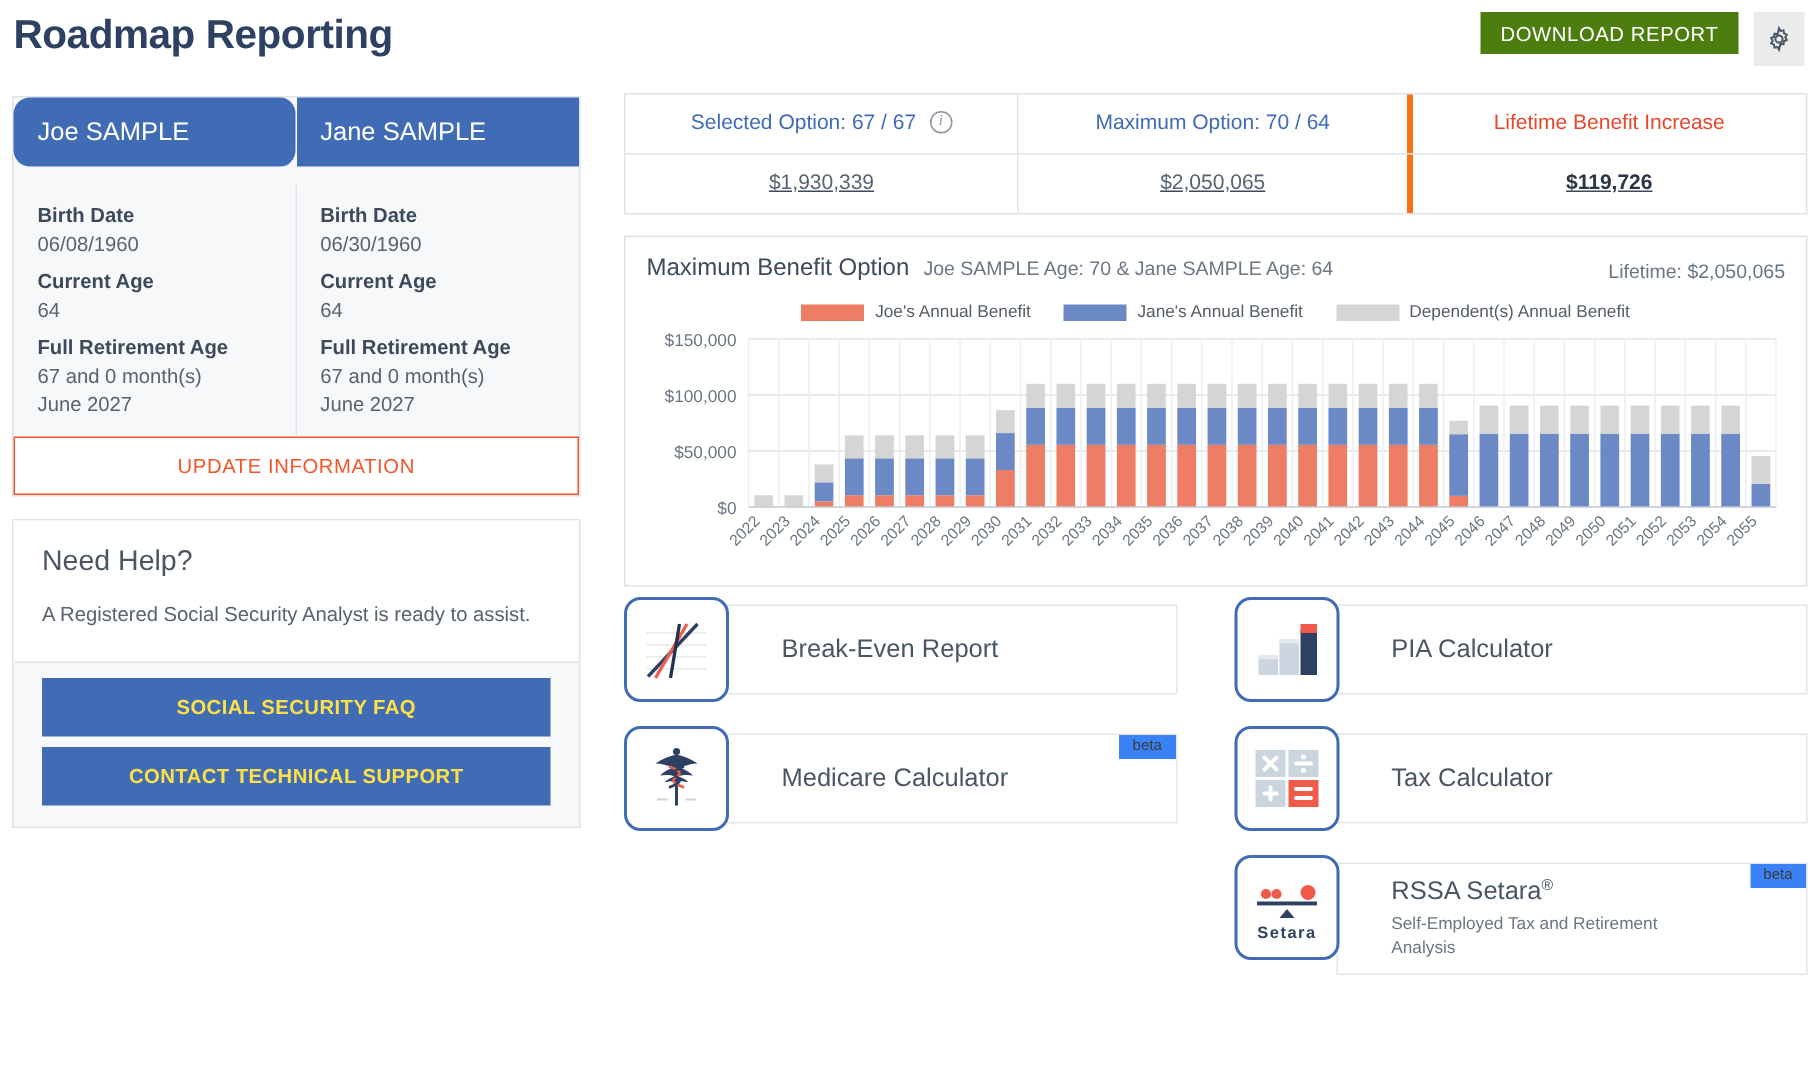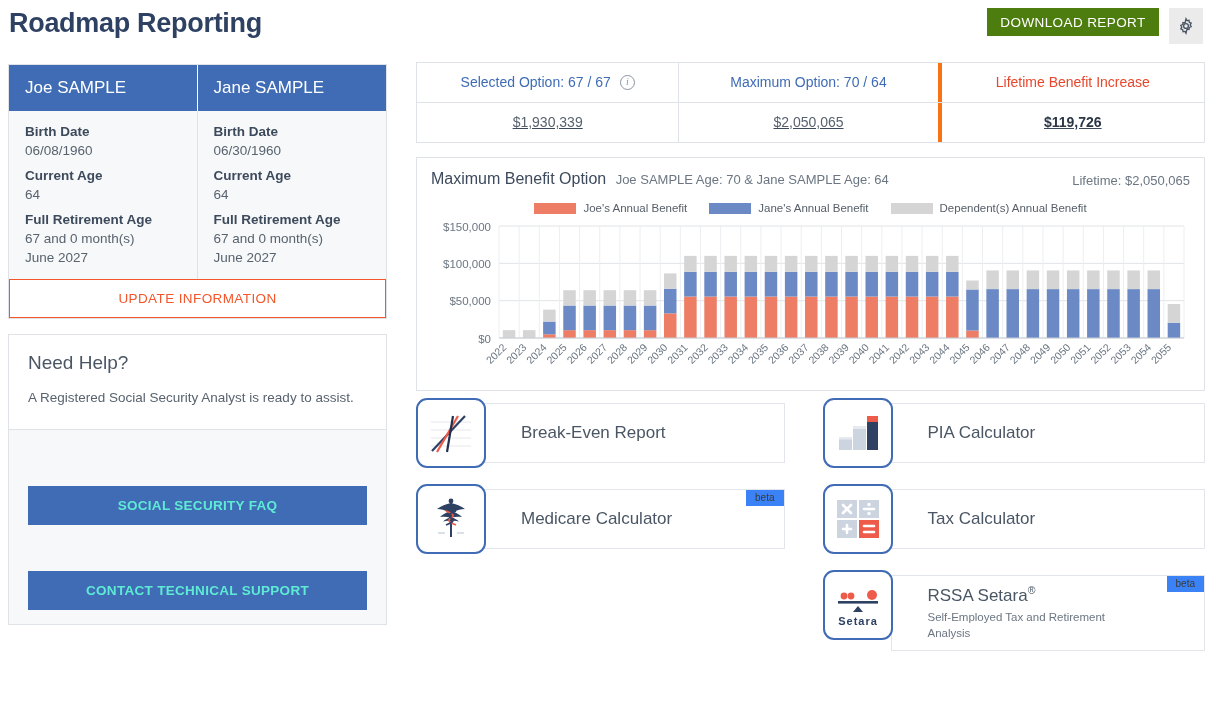--- a/index.html
+++ b/index.html
@@ -37,22 +37,22 @@
 
   
   .left-col { position: absolute; left: 8px; top: 64px; width: 379px; }
 
   .people-card { border: 1px solid #dfe3e8; background: #f7f8f9; }
   .people-head { display: flex; }
   .person-head {
     flex: 1 1 50%; background: #3f6cb5; color: #ffffff;
     font-size: 17px; padding: 13px 0 13px 16px; min-width: 0;
   }
-  .person-head.first { border-right: 1px solid #ffffff; }
-  .people-body { display: flex; }
+  .person-head.first { border-right: 1px solid #ffffff; border-radius: 11px; }
+  .people-body { display: flex; margin-top: 12px; }
   .person-body {
     flex: 1 1 50%; padding: 13px 16px 14px 16px; min-width: 0;
   }
   .person-body.first { border-right: 1px solid #dfe3e8; }
   .fld-label { font-size: 13.5px; font-weight: bold; color: #3d4a5c; margin-top: 10px; }
   .fld-label.first { margin-top: 0; }
   .fld-value { font-size: 13.5px; color: #58636f; margin-top: 4px; }
   .update-btn {
     display: block; width: 100%;
     background: #ffffff; border: 1px solid #f4562b; border-top: 1px solid #f4562b;
@@ -62,25 +62,24 @@
   }
 
   .help-card {
     margin-top: 15px; border: 1px solid #dfe3e8; background: #f7f8f9;
   }
   .help-inner { background: #ffffff; padding: 17px 19px 20px 19px; border-bottom: 1px solid #dfe3e8; }
   .help-title { font-size: 19px; color: #4a5664; font-weight: normal; }
   .help-text { font-size: 13.5px; color: #58636f; margin-top: 14px; line-height: 1.55; }
   .help-btns { padding: 10px 19px 14px 19px; }
   .blue-btn {
-    display: block; width: 100%; background: #3f6cb5; color: #5eead4;
+    display: block; width: 100%; background: #3f6cb5; color: #fde047;
     border: none; font-size: 13.5px; font-weight: bold; letter-spacing: 0.3px;
     padding: 12px 8px; cursor: pointer; margin-bottom: 7px;
     font-family: "Liberation Sans", sans-serif;
-    margin-top: 46px;
   }
   .blue-btn:last-child { margin-bottom: 0; }
 
   
   .right-col { position: absolute; left: 416px; top: 62px; width: 789px; }
 
   
   .summary {
     border: 1px solid #dfe3e8; background: #ffffff;
     display: flex; flex-wrap: wrap; text-decoration: underline;

